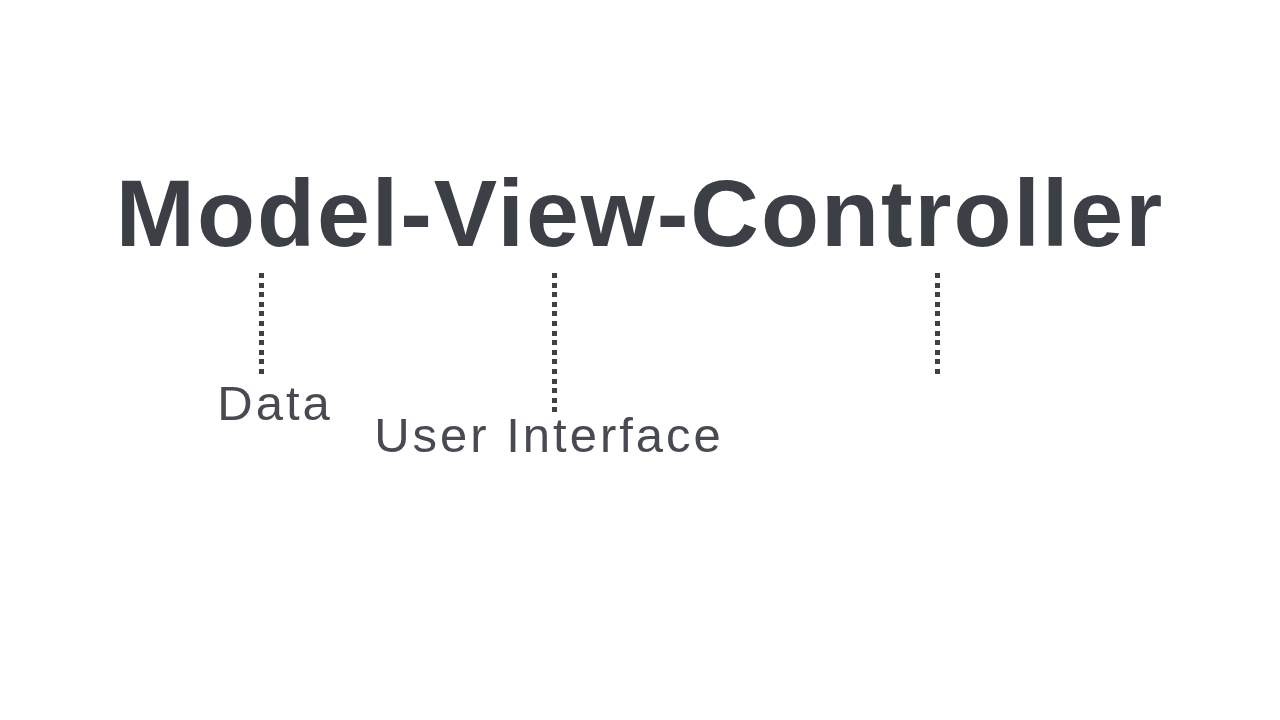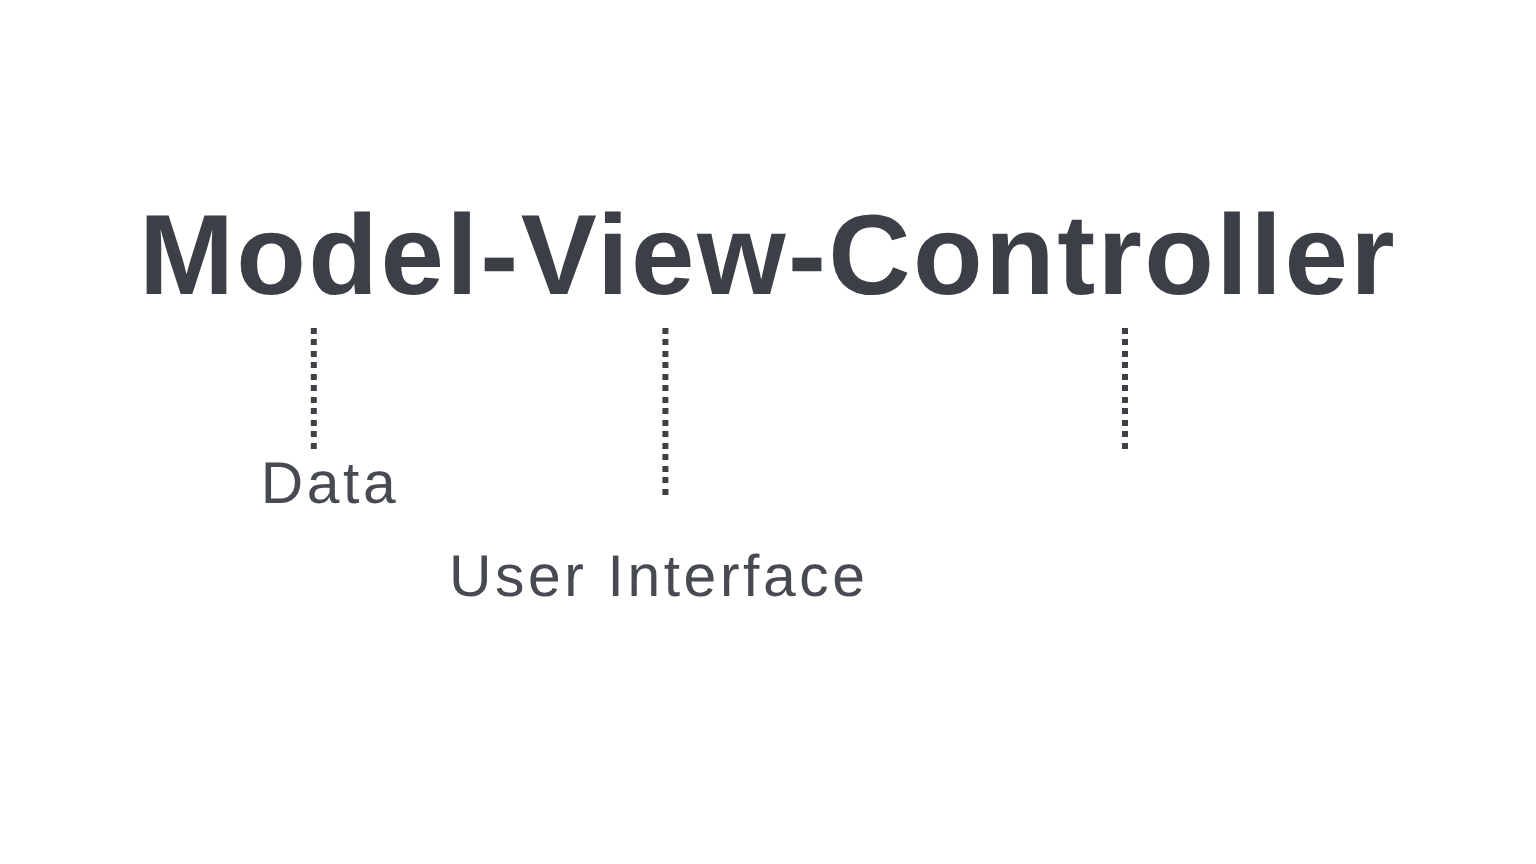--- a/index.html
+++ b/index.html
@@ -56,21 +56,21 @@
     transform: translateX(-50%);
     font-size: 49px;
     line-height: 1;
     font-weight: normal;
     letter-spacing: 3px;
     color: #474a50;
     white-space: nowrap;
   }
 
   .label-data        { left: 275px; top: 379px; }
-  .label-ui          { left: 549px; top: 457px; }
+  .label-ui          { left: 549px; top: 411px; }
   .label-coordinator { left: 931px; top: 379px; }
 </style>
 </head>
 <body>
 
 <div class="slide">
 
   <h1 class="title">Model-View-Controller</h1>
 
   <div class="dotted-line line-model"></div>

